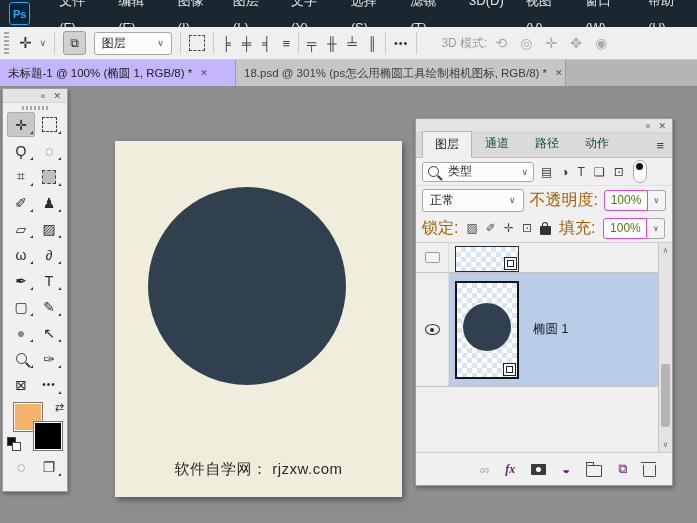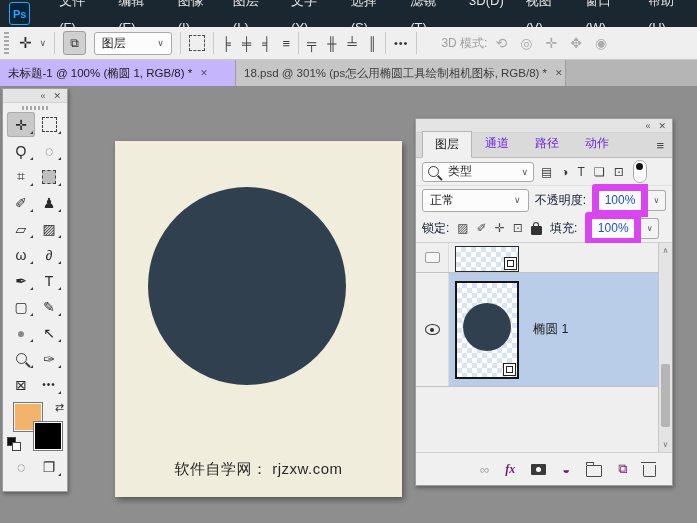--- a/index.html
+++ b/index.html
@@ -68,35 +68,35 @@
   .tb-bottom .tool{height:24px;}
 
   
   .document{position:absolute;left:115px;top:55px;width:287px;height:356px;background:#F0EDDC;box-shadow:2px 3px 6px rgba(0,0,0,.4);}
   .bigcircle{position:absolute;left:33px;top:46px;width:198px;height:198px;border-radius:50%;background:#31404E;}
   .watermark{position:absolute;left:0;bottom:18px;width:100%;text-align:center;font-size:15px;color:#2A2A2A;letter-spacing:.5px;}
 
   
   .layers{left:415px;top:32px;width:258px;height:368px;display:flex;flex-direction:column;}
   .ptabs{height:24px;background:#DADADA;display:flex;align-items:flex-end;padding:0 0 0 6px;border-bottom:1px solid #BDBDBD;position:relative;}
-  .ptab{font-size:12px;color:#6d28d9;padding:4px 12px 4px;border:1px solid transparent;}
+  .ptab{font-size:12px;color:#14532d;padding:4px 12px 4px;border:1px solid transparent;}
   .ptab.active{background:#F0F0F0;border:1px solid #B5B5B5;border-bottom:1px solid #F0F0F0;margin-bottom:-1px;color:#242424;}
   .pmenu{position:absolute;right:8px;top:5px;font-size:13px;color:#444;}
   .frow{height:27px;display:flex;align-items:center;gap:7px;padding:0 6px;border-bottom:1px solid #DFDFDF;}
   .searchbox{display:flex;align-items:center;gap:9px;width:112px;height:20px;background:#FCFCFC;border:1px solid #A9A9A9;border-radius:3px;padding:0 5px;box-sizing:border-box;font-size:12px;color:#222;}
   .searchbox .sp{flex:1;}
   .ficons{display:flex;gap:9px;align-items:center;}
   .ficons span{font-size:12px;color:#3E3E3E;}
   .pill{width:12px;height:21px;background:#FFF;border:1px solid #A9A9A9;border-radius:7px;position:relative;margin-left:2px;}
   .pill::before{content:"";position:absolute;left:2px;top:2px;width:7px;height:7px;background:#111;border-radius:50%;}
   .brow{height:28px;display:flex;align-items:center;gap:6px;padding:0 6px;}
   .blend-select{width:120px;}
-  .plabel{font-size:12px;color:#0f172a;white-space:nowrap;}
+  .plabel{font-size:16px;color:#a16207;white-space:nowrap;}
   .valbox{display:flex;align-items:center;}
-  .valbox .vb{width:42px;height:19px;background:#FCFCFC;border:7px solid #d946ef;border-radius:3px 0 0 3px;font-size:12px;color:#1d4ed8;display:flex;align-items:center;justify-content:center;}
+  .valbox .vb{width:42px;height:19px;background:#FCFCFC;border:1px solid #d946ef;border-radius:3px 0 0 3px;font-size:12px;color:#4d7c0f;display:flex;align-items:center;justify-content:center;}
   .valbox .vc{width:17px;height:19px;background:#F4F4F4;border:1px solid #A9A9A9;border-left:none;border-radius:0 3px 3px 0;display:flex;align-items:center;justify-content:center;font-size:8px;color:#555;}
   .lrow-locks{height:28px;display:flex;align-items:center;gap:8px;padding:0 6px;border-bottom:1px solid #CFCFCF;}
   .lockicons{display:flex;gap:8px;align-items:center;}
   .lockicons span{font-size:12px;color:#4A4A4A;}
   .i-lock{width:9px;height:7px;border:1.5px solid #333;border-radius:1px;position:relative;display:inline-block;margin-top:5px;}
   .i-lock::before{content:"";position:absolute;left:1px;top:-5px;width:4px;height:4px;border:1.5px solid #333;border-bottom:none;border-radius:4px 4px 0 0;}
   .i-lock.filled{background:#333;}
 
   .llist{flex:1;position:relative;background:#EFEFEF;overflow:hidden;}
   .lrows{position:absolute;left:0;top:0;right:14px;bottom:0;}

